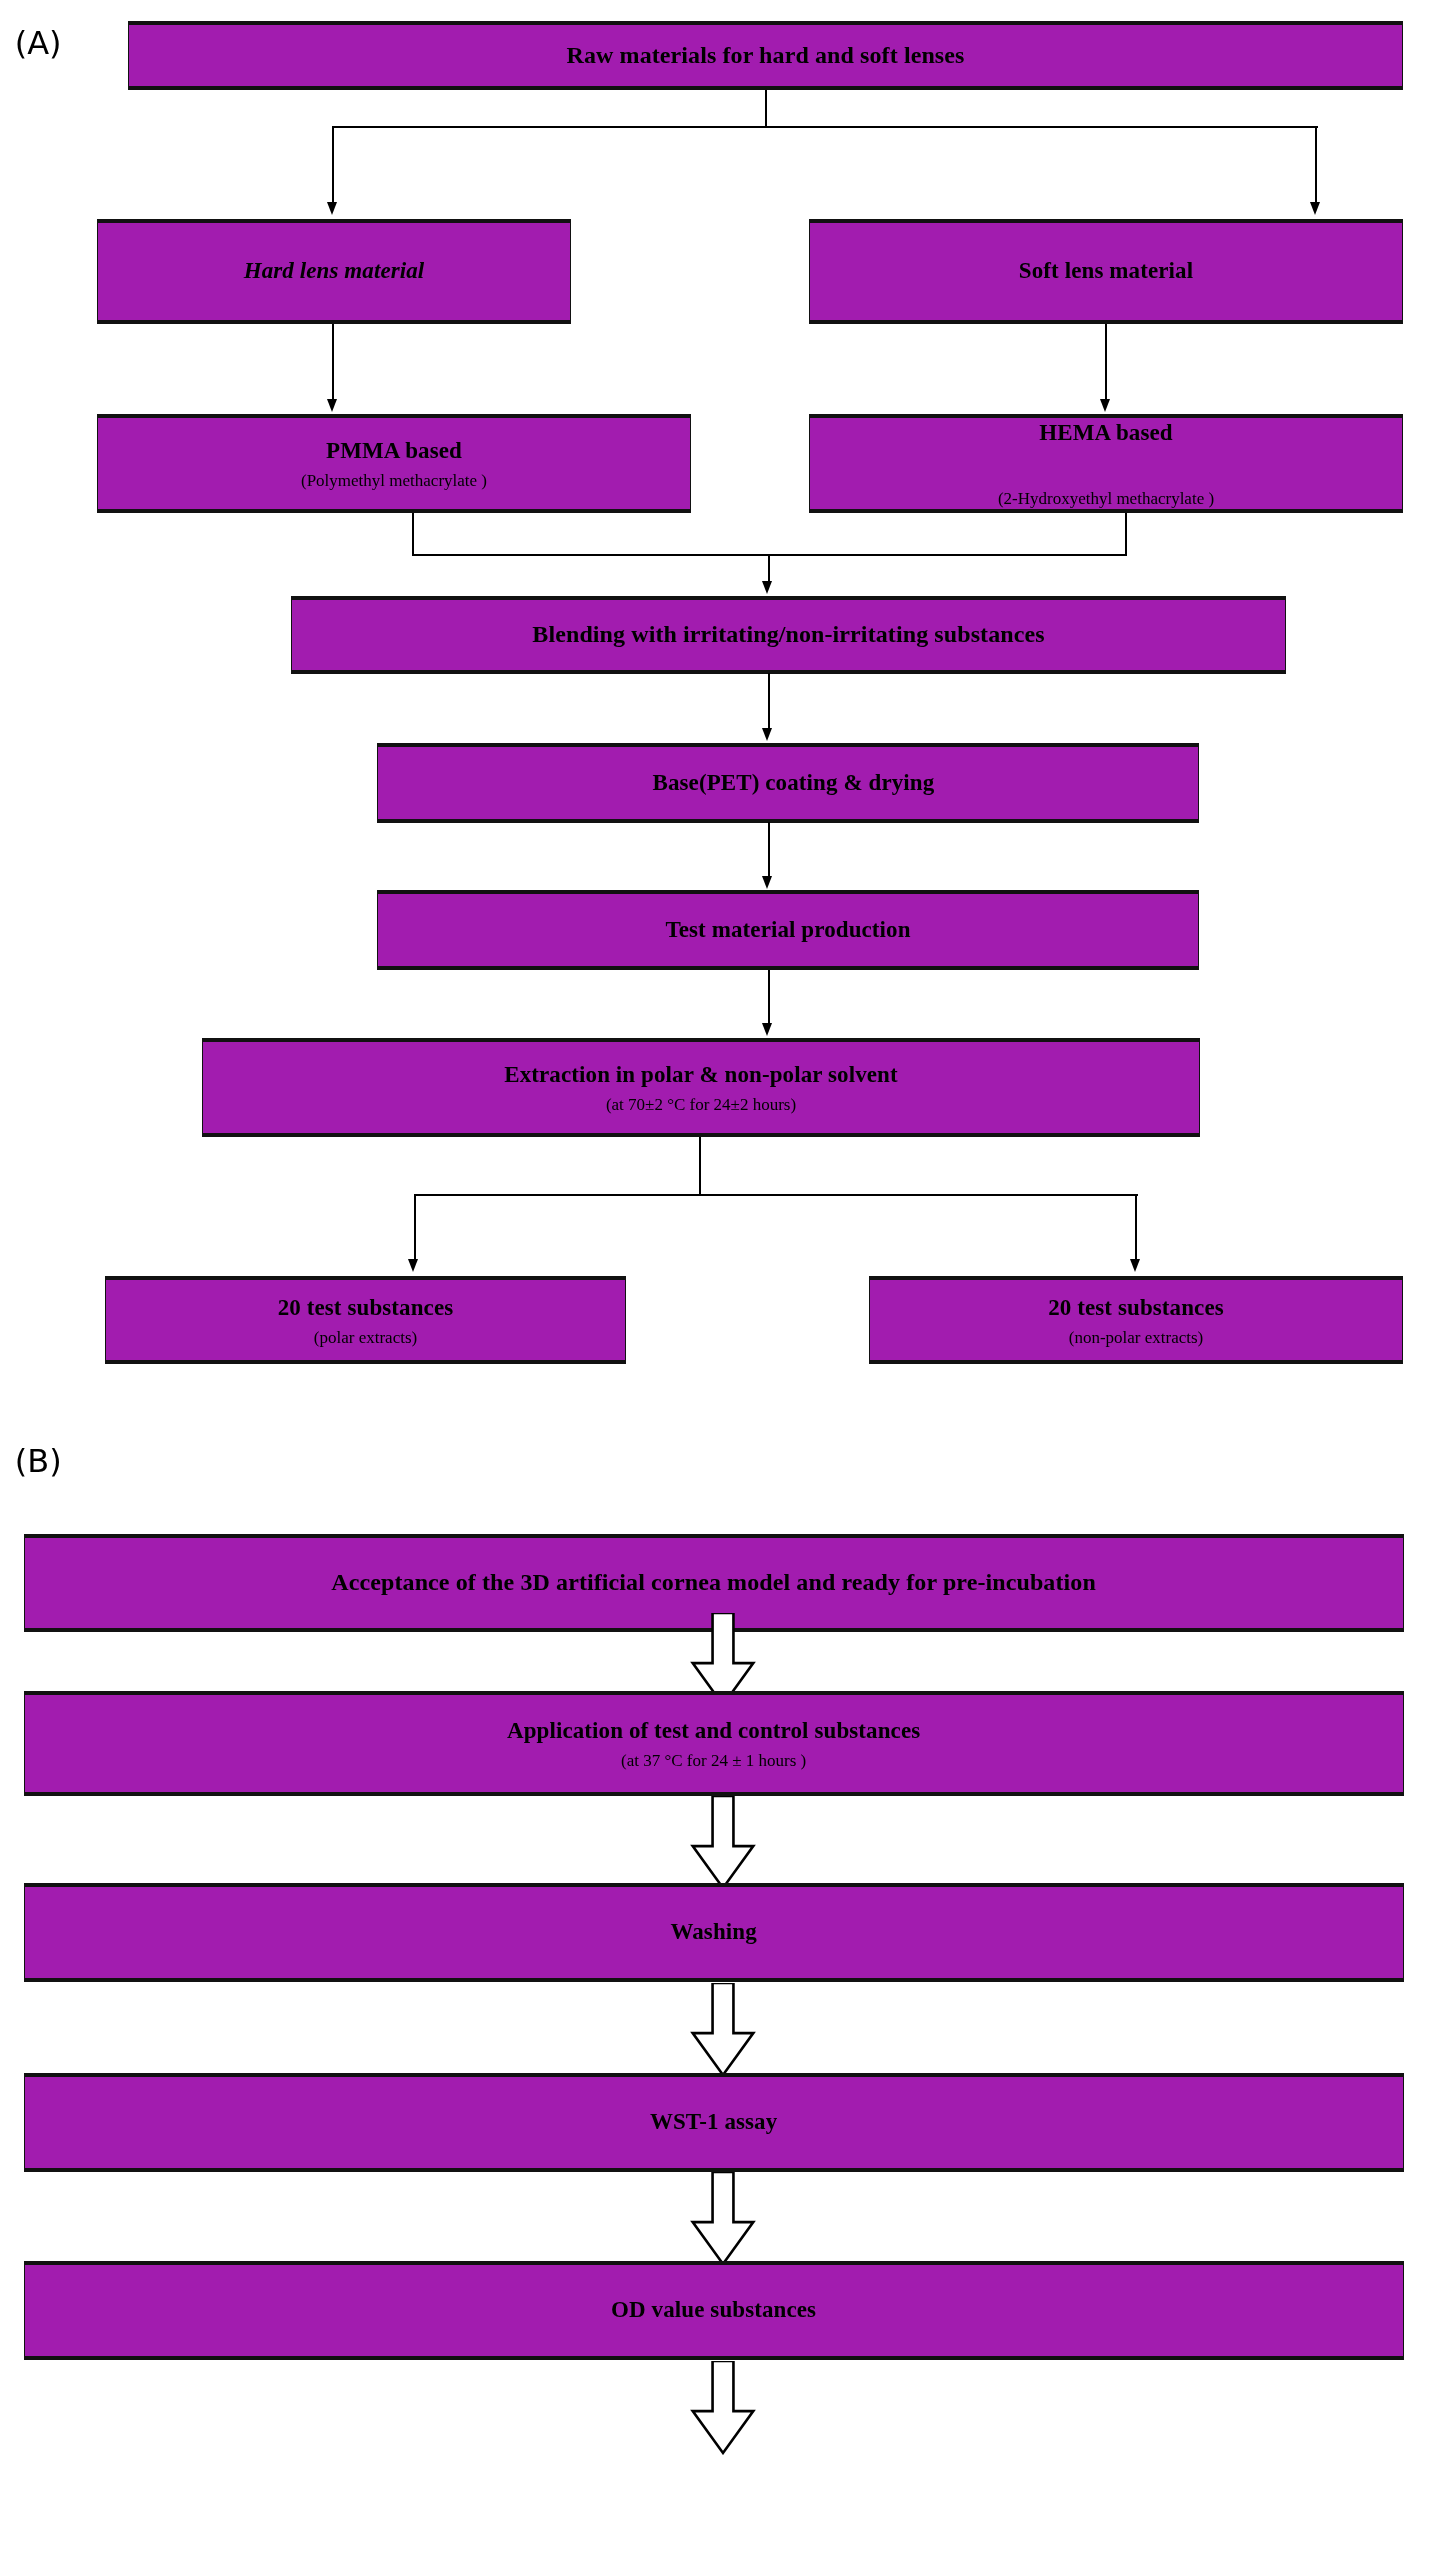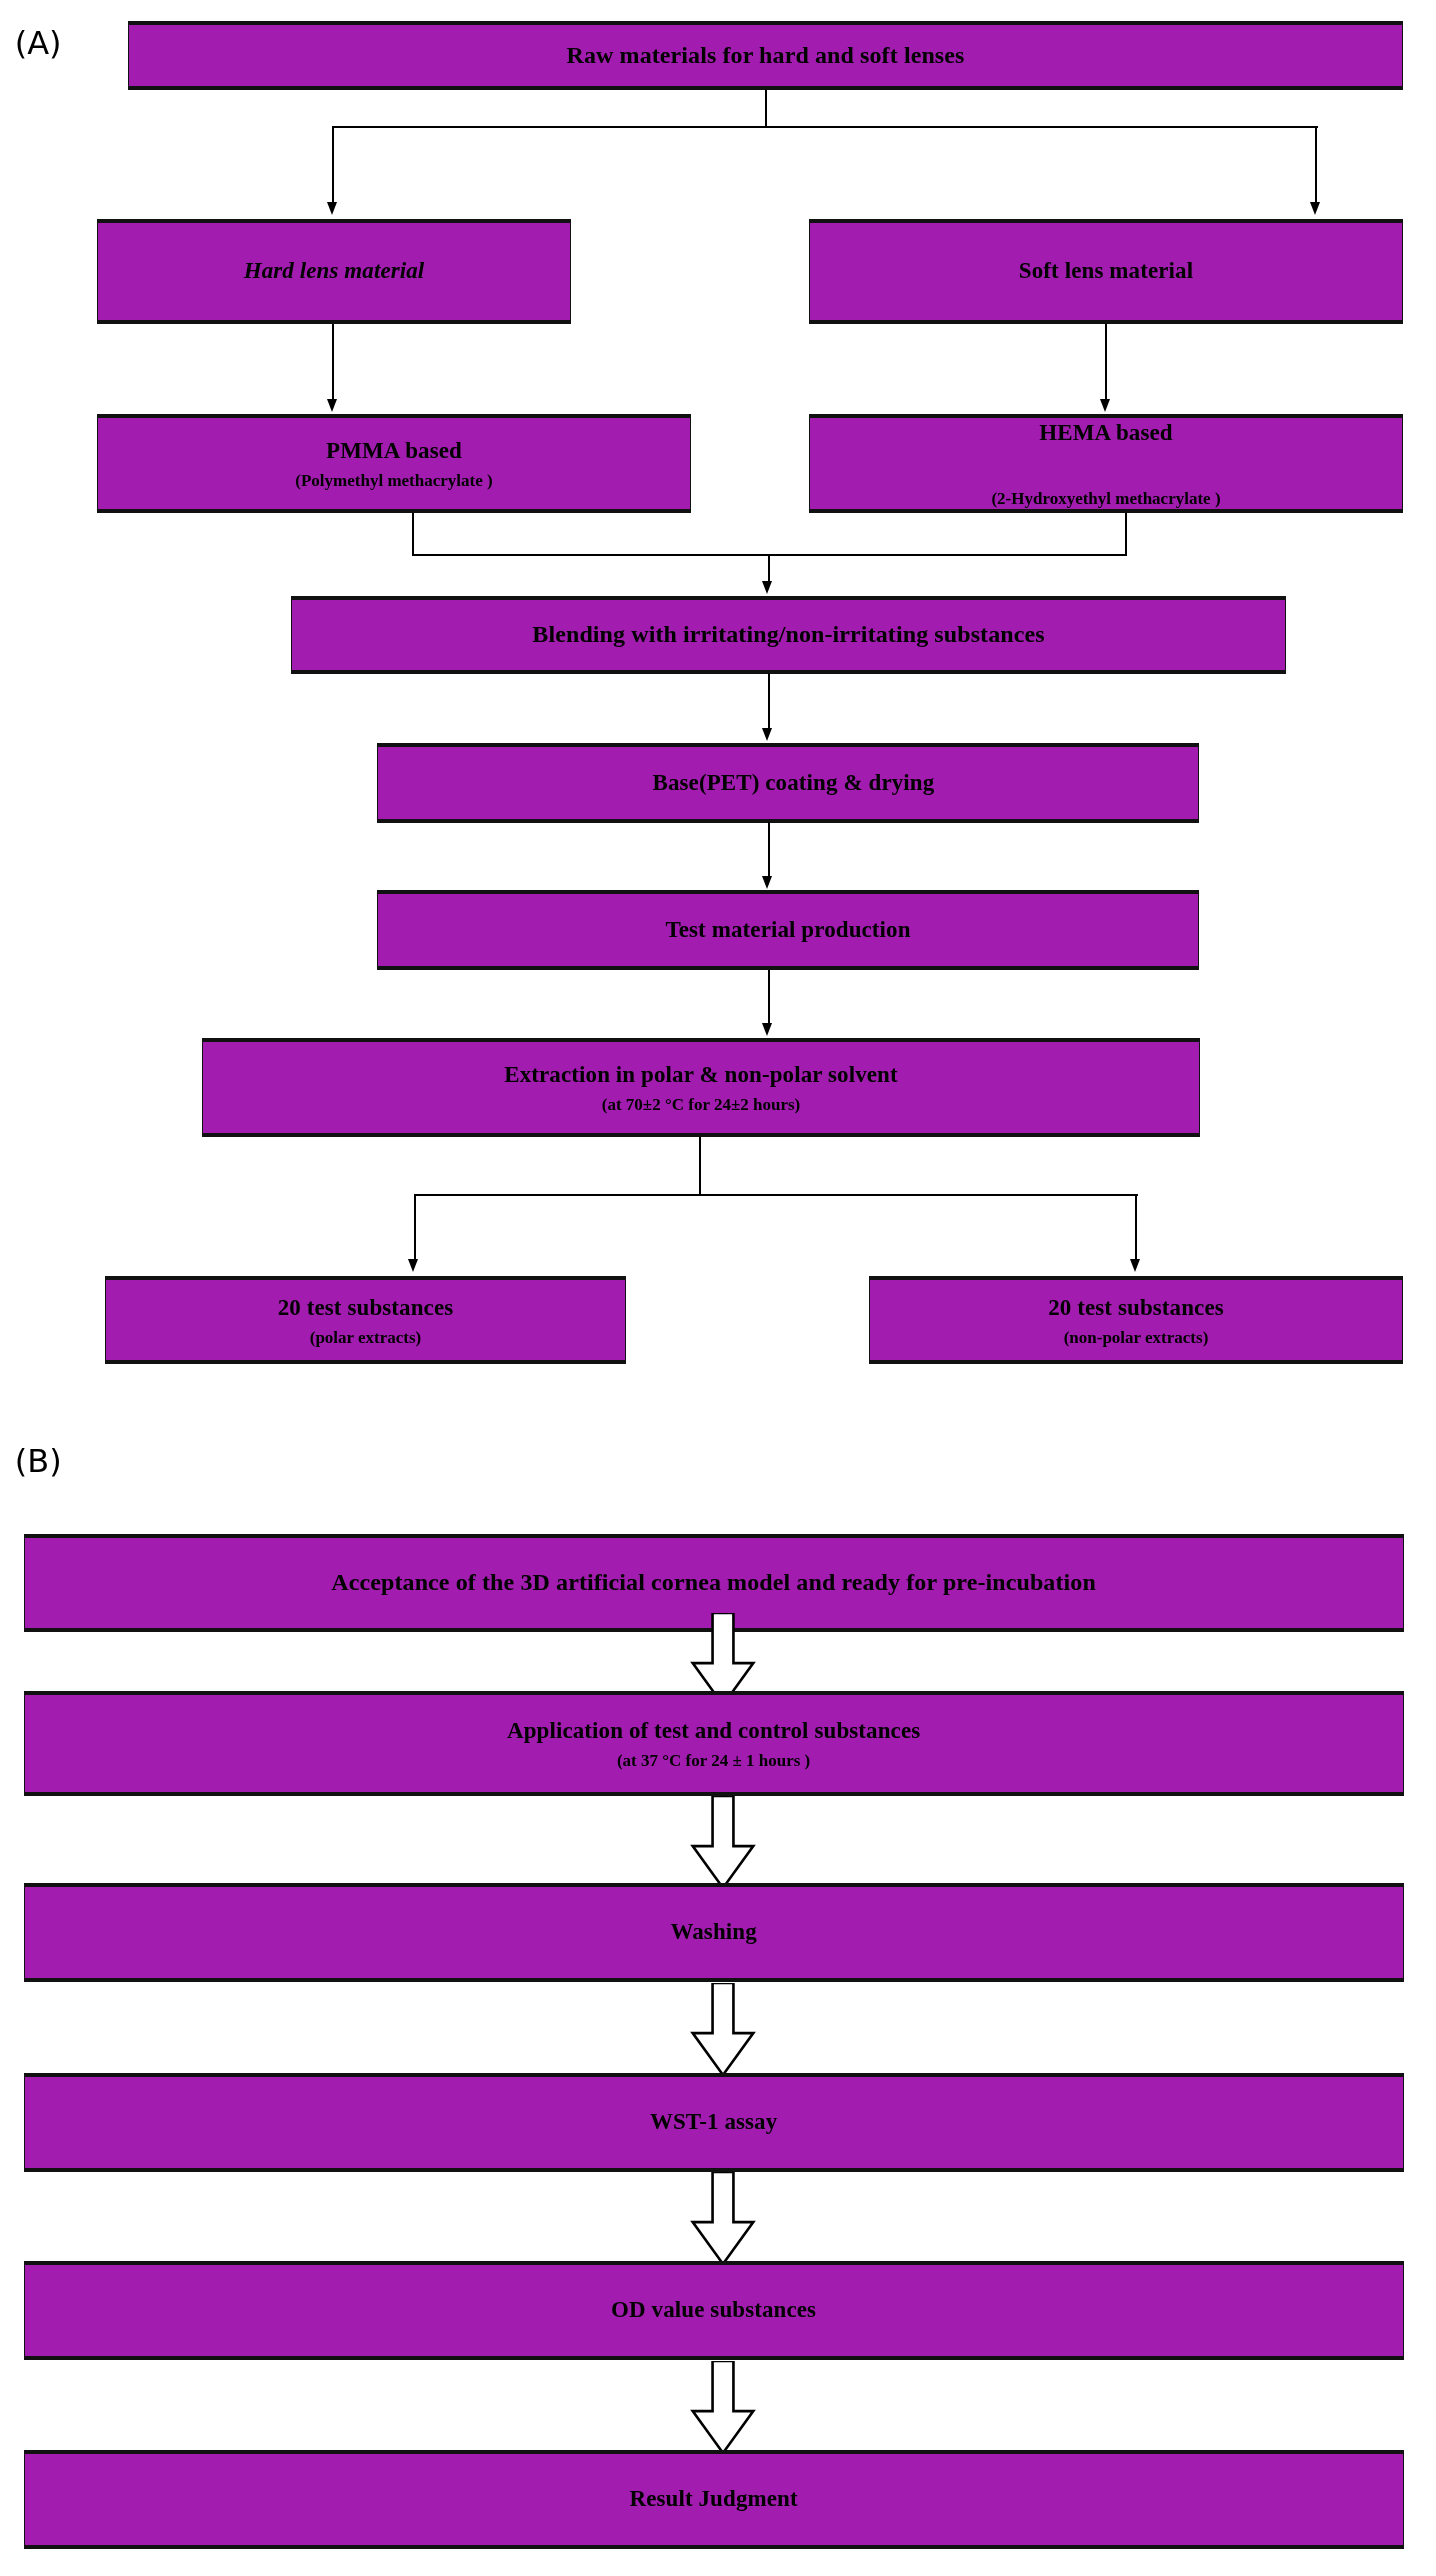--- a/index.html
+++ b/index.html
@@ -46,21 +46,21 @@
     padding: 2.1px 5.2px;
   }
   .box .t1 {
     font-weight: bold;
     font-size: 23px;
     line-height: 1.08;
     letter-spacing: 0.1px;
     white-space: nowrap;
   }
   .box .t2 {
-    font-weight: bold;
+    font-weight: normal;
     font-size: 17px;
     line-height: 1.15;
     margin-top: 7.3px;
     white-space: nowrap;
   }
   .box.wide .t1 { font-size: 24px; }
   .box.two-line .t1 { margin-top: 3px; }
 
   
   .vline {
@@ -221,18 +221,15 @@
   <div class="box" style="left:23.6px; top:2261px; width:1380px; height:99px;">
     <div class="t1">OD value substances</div>
   </div>
 
   <div class="block-arrow" style="left:681px; top:2361px;">
     <svg width="84" height="94" viewBox="0 0 160 180">
       <polygon points="60,0 100,0 100,96 138,96 80,176 22,96 60,96" fill="#ffffff" stroke="#000000" stroke-width="5"></polygon>
     </svg>
   </div>
 
-  <div class="box" style="left:23.6px; top:2450px; width:1380px; height:99px;">
-    <div class="t1">Result Judgment</div>
-  </div>
 
 </div>
 
 
 </body></html>

